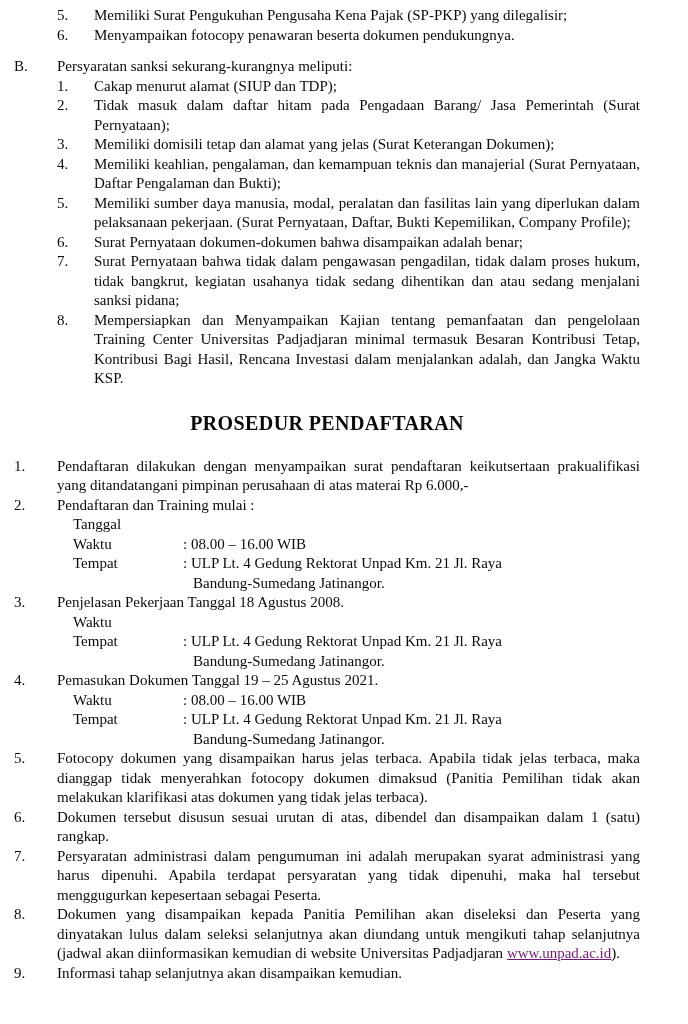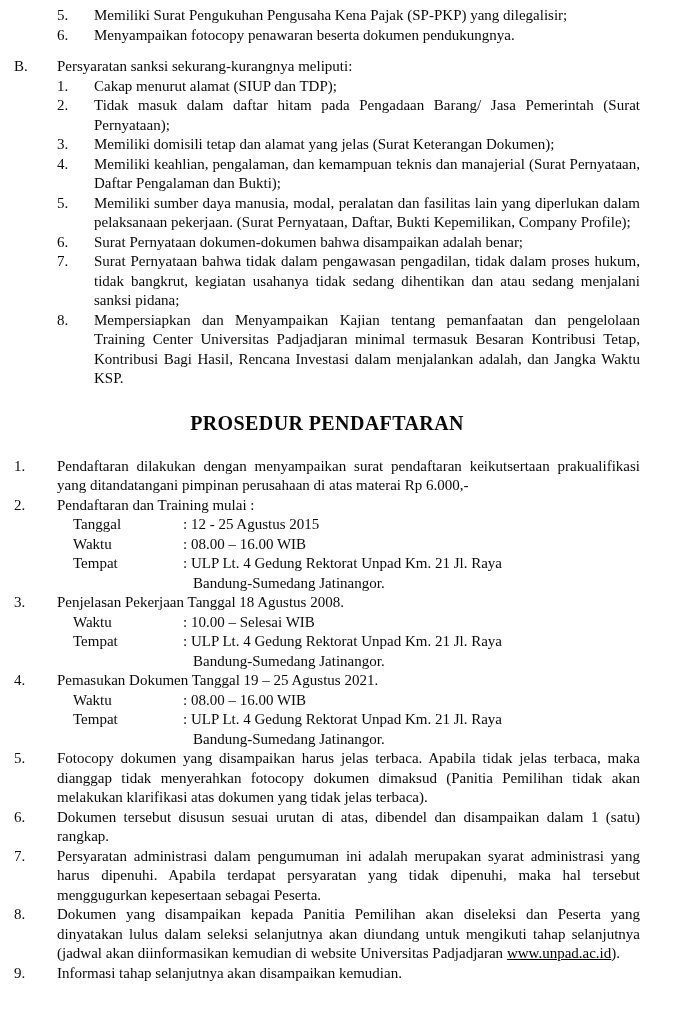--- a/index.html
+++ b/index.html
@@ -19,21 +19,21 @@
   .heading {
     text-align: center; font-weight: 700; font-size: 20px;
     letter-spacing: 0.4px; margin: 24px 0 24px 0; line-height: 20px;
   }
   .detail { display: flex; margin-left: 59px; }
   .detail .dlabel { flex: 0 0 110px; }
   .detail .dvalue {
     flex: 1; white-space: pre-wrap;
     padding-left: 10px; text-indent: -10px;
   }
-  a.doc-link { color: #000000; text-decoration: underline; cursor: pointer; }
+  a.doc-link { color: #701a75; text-decoration: underline; cursor: pointer; }
 </style>
 </head>
 <body>
 
 <div class="page">
 
   <section id="prelist">
       <div>
         <div class="li lvl1">
           <span class="num">5.</span>
@@ -114,40 +114,38 @@
           <div class="txt"><span>Pendaftaran dilakukan dengan menyampaikan surat pendaftaran keikutsertaan prakualifikasi yang ditandatangani pimpinan perusahaan di atas materai Rp 6.000,-</span></div>
         </div>
       </div>
       <div>
         <div class="li">
           <span class="num">2.</span>
           <div class="txt"><span>Pendaftaran dan Training mulai :</span></div>
         </div>
         <div class="detail">
           <span class="dlabel">Tanggal</span>
-          <span class="dvalue">: 12 - 25 Agustus 2015</span>
         </div>
         <div class="detail">
           <span class="dlabel">Waktu</span>
           <span class="dvalue">: 08.00 – 16.00 WIB</span>
         </div>
         <div class="detail">
           <span class="dlabel">Tempat</span>
           <span class="dvalue">: ULP Lt. 4 Gedung Rektorat Unpad Km. 21 Jl. Raya
 Bandung-Sumedang Jatinangor.</span>
         </div>
       </div>
       <div>
         <div class="li">
           <span class="num">3.</span>
           <div class="txt"><span>Penjelasan Pekerjaan Tanggal 18 Agustus 2008.</span></div>
         </div>
         <div class="detail">
           <span class="dlabel">Waktu</span>
-          <span class="dvalue">: 10.00 – Selesai WIB</span>
         </div>
         <div class="detail">
           <span class="dlabel">Tempat</span>
           <span class="dvalue">: ULP Lt. 4 Gedung Rektorat Unpad Km. 21 Jl. Raya
 Bandung-Sumedang Jatinangor.</span>
         </div>
       </div>
       <div>
         <div class="li">
           <span class="num">4.</span>

